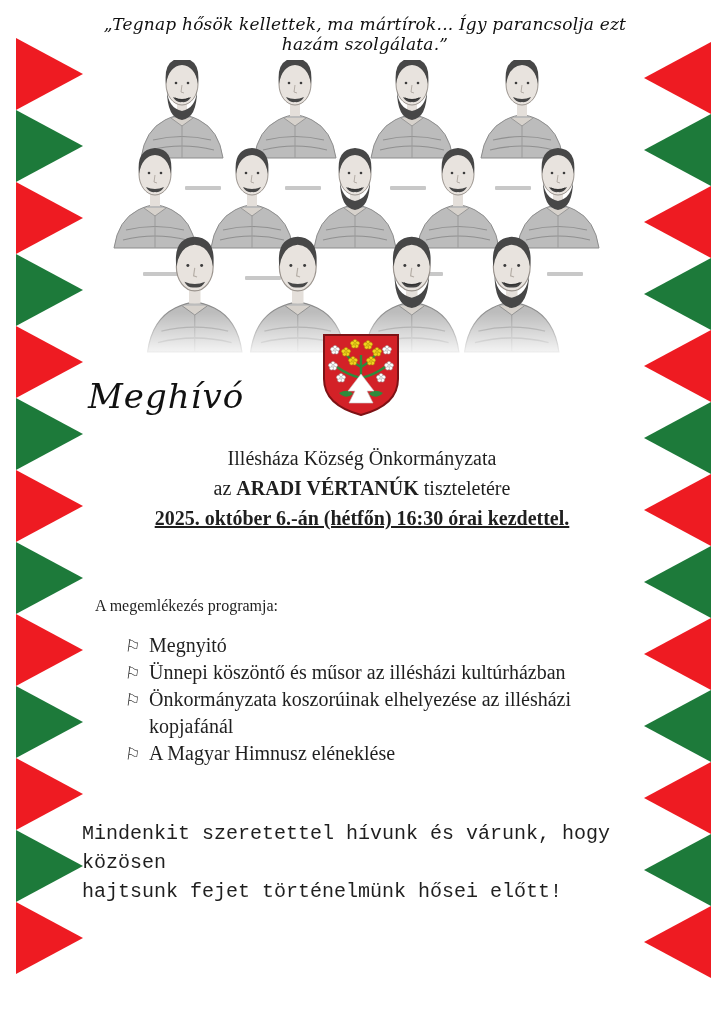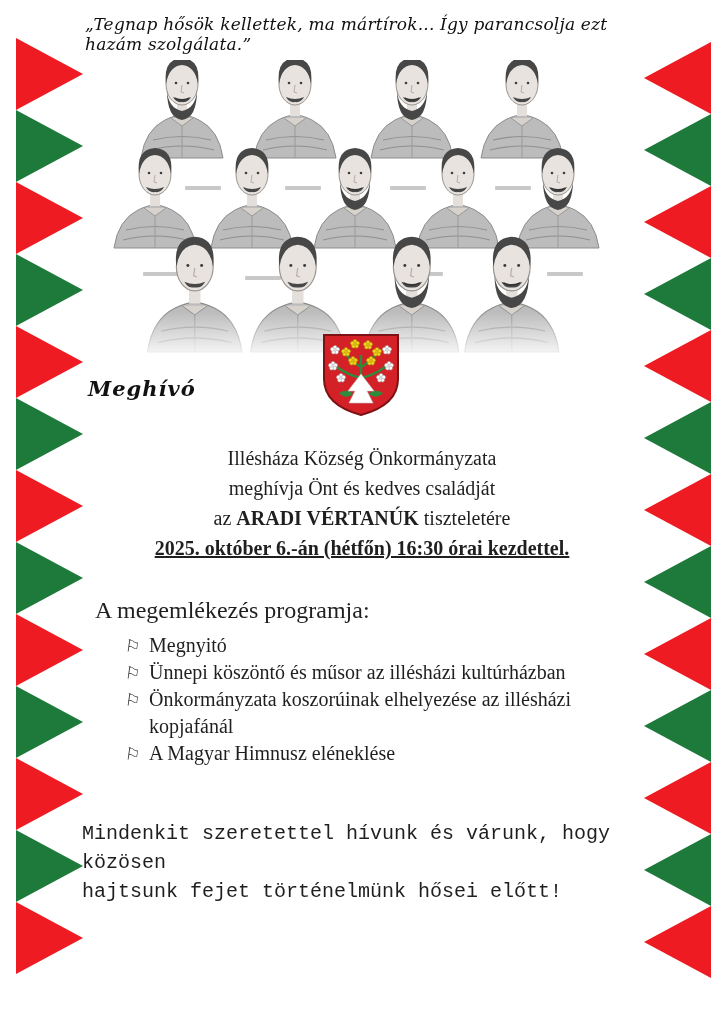--- a/index.html
+++ b/index.html
@@ -21,46 +21,47 @@
   
   .bunting{position:absolute;display:flex;flex-direction:column;}
   #bunting-left{left:16px;top:38px;}
   #bunting-right{left:644px;top:42px;}
   .tri{width:67px;height:72px;flex:0 0 72px;}
   .tri.left{clip-path:polygon(0 0,100% 50%,0 100%);}
   .tri.right{clip-path:polygon(100% 0,0 50%,100% 100%);}
   
   .quote{
     position:absolute;top:14px;left:85px;width:560px;
+    text-align:center;
     font-family:"DejaVu Serif",serif;font-style:italic;
     font-size:17px;color:#101010;letter-spacing:.2px;
   }
   .attribution{
     position:absolute;top:40px;left:85px;width:552px;
     text-align:right;
     font-family:"DejaVu Serif",serif;font-style:italic;font-weight:bold;
     font-size:17px;color:#101010;
   }
   
   .engraving{position:absolute;left:85px;top:60px;}
   .coa{position:absolute;left:322px;top:333px;z-index:3;}
   
   .meghivo{
     position:absolute;left:88px;top:376px;z-index:4;
-    font-family:"DejaVu Serif",serif;font-style:italic;font-weight:700;
-    font-size:21px;color:#111;letter-spacing:1px;
+    font-family:"DejaVu Serif",serif;font-style:italic;font-weight:400;
+    font-size:34px;color:#111;letter-spacing:1px;
   }
   
   .invite{
     position:absolute;top:443px;left:82px;width:560px;
     text-align:center;font-size:20px;line-height:30px;color:#1f1f1f;
   }
   .invite .b{font-weight:bold;}
   .invite .date{font-weight:bold;text-decoration:underline;}
-  .prog-head{position:absolute;left:95px;top:597px;font-size:24px;color:#1f1f1f;}
+  .prog-head{position:absolute;left:95px;top:597px;font-size:16px;color:#1f1f1f;}
   .prog-list{position:absolute;left:127px;top:632px;width:494px;font-size:20px;line-height:27px;color:#1f1f1f;}
   .prog-item{position:relative;padding-left:22px;}
   .prog-item .bullet{
     position:absolute;left:-2px;top:1px;
     font-family:"DejaVu Sans",sans-serif;font-size:17px;color:#2a2a2a;
     transform:rotate(8deg);
   }
   .closing{
     position:absolute;top:819px;left:82px;width:560px;
     text-align:left;font-size:20px;line-height:29px;color:#1f1f1f;font-family:Liberation Mono, monospace;
@@ -208,21 +209,20 @@
     </g>
     <path d="M17,60 Q26,55 31,61 Q24,67 17,60 Z" fill="var(--leaf-green)"></path>
     <path d="M61,60 Q52,55 47,61 Q54,67 61,60 Z" fill="var(--leaf-green)"></path>
     <path d="M39,41 L52,58 H45 L51,70 H27 L33,58 H26 Z" fill="#ffffff" stroke="#c9c9c9" stroke-width="0.6"></path>
   </svg>
 
   <div class="meghivo">Meghívó</div>
 
   <div class="invite">
     <div>Illésháza Község Önkormányzata</div>
-    <div>meghívja Önt és kedves családját</div>
     <div><span>az </span><span class="b">ARADI VÉRTANÚK</span><span> tiszteletére</span></div>
     <div class="date">2025. október 6.-án (hétfőn) 16:30 órai kezdettel.</div>
   </div>
 
   <div class="prog-head">A megemlékezés programja:</div>
   <div class="prog-list">
     <div class="prog-item">
       <span class="bullet">⚐</span><span>Megnyitó</span>
     </div>
     <div class="prog-item">

